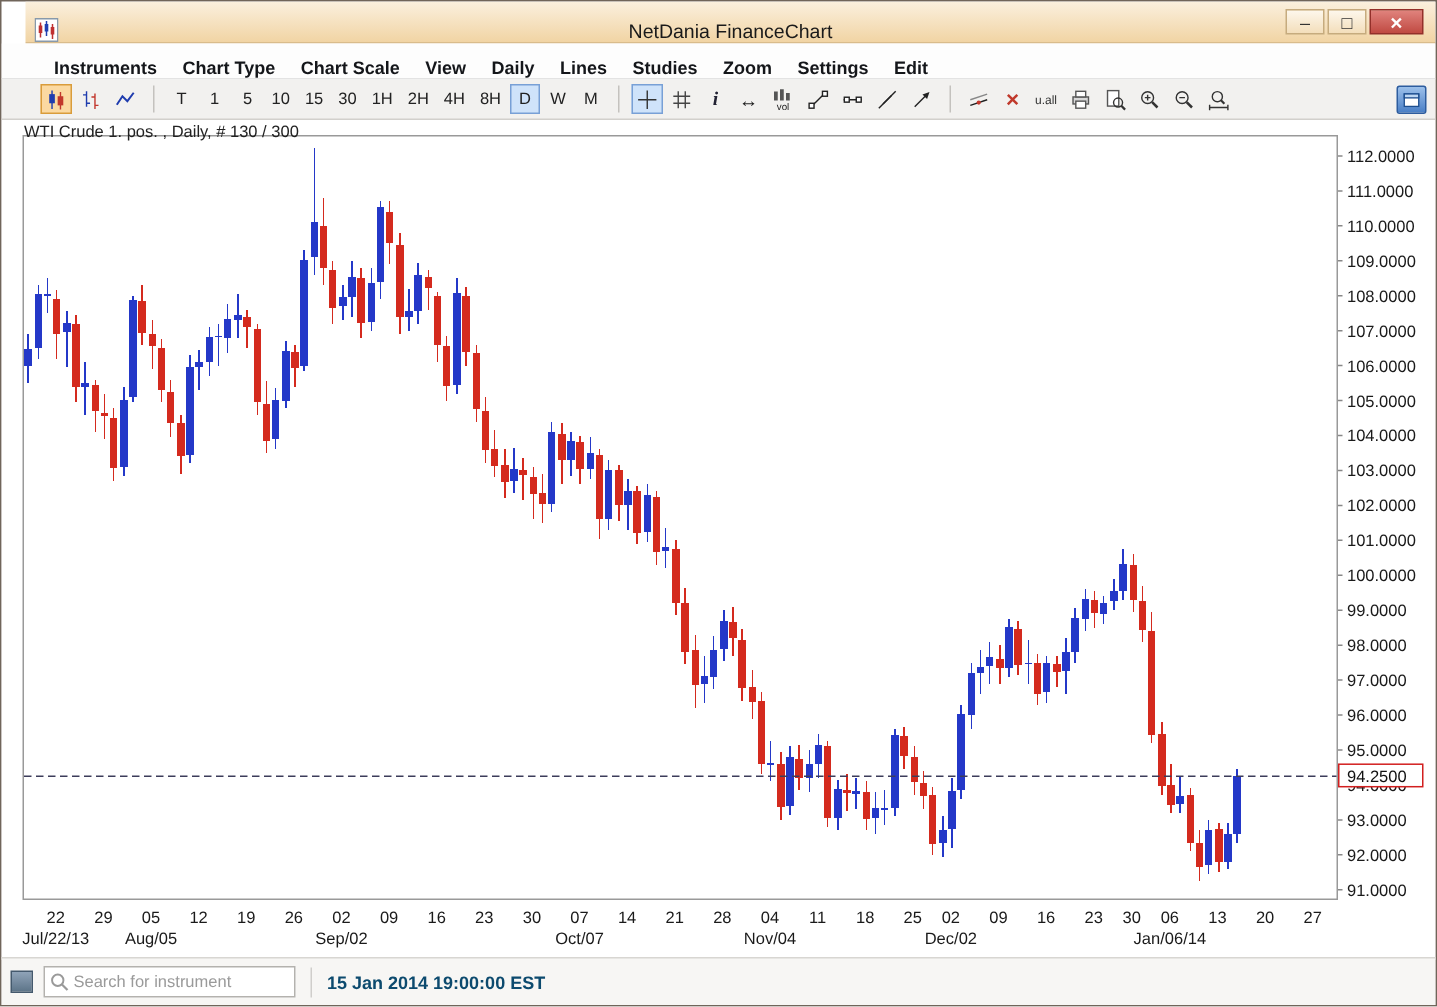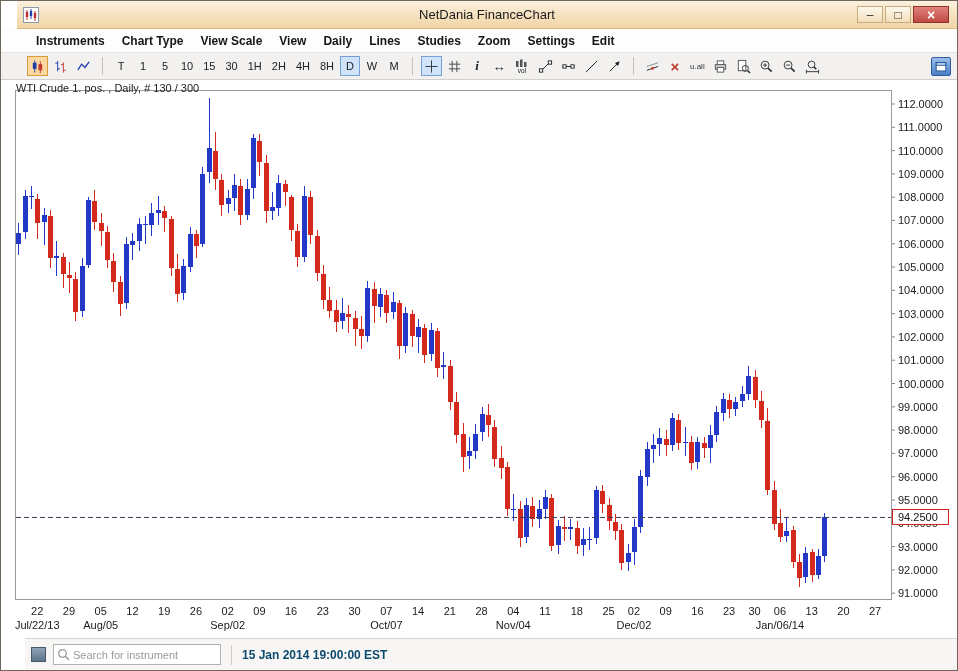--- a/index.html
+++ b/index.html
@@ -4,32 +4,32 @@
 <style>
   * { margin:0; padding:0; box-sizing:border-box; }
   html,body { width:958px; height:671px; }
   body { font-family:"Liberation Sans", sans-serif; background:#d4d0c8; }
 
   .window { position:relative; width:958px; height:671px; border:1px solid #70655a; background:#ffffff; overflow:hidden; }
 
   
   .titlebar { position:absolute; top:0; left:16px; right:0; height:28px;
     background:linear-gradient(#fbf0de,#f1d4a4); border-bottom:1px solid #d9bc8c;
-    display:flex; align-items:center; }
+    display:flex; align-items:flex-end; }
   .app-icon { margin-left:6px; width:16px; height:16px; z-index:2; }
   .title { position:absolute; left:0; right:0; text-align:center; font-size:13px; color:#1a1a1a; }
   .win-controls { position:absolute; right:8px; top:5px; display:flex; gap:2px; z-index:2; }
   .win-btn { width:26px; height:17px; display:flex; align-items:center; justify-content:center;
     font-size:12px; color:#333; background:linear-gradient(#fdf7ec,#f3debb); border:1px solid #c6ab7e; }
   .win-btn.close { width:36px; background:linear-gradient(#e0837d,#c04a42); border-color:#93302a;
     color:#fff; font-weight:bold; font-size:14px; }
 
   
   .menubar { position:absolute; top:28px; left:0; right:0; height:24px; background:#fdfdfd;
-    border-bottom:1px solid #e3e3e3; display:flex; align-items:center; padding-left:35px; gap:17px; }
+    border-bottom:1px solid #e3e3e3; display:flex; align-items:flex-end; padding-left:35px; gap:17px; }
   .menu-item { font-size:12px; font-weight:bold; color:#14161a; white-space:nowrap; }
 
   
   .toolbar { position:absolute; top:52px; left:0; right:0; height:27px; background:#f2f1ef;
     border-bottom:1px solid #d2d0cc; display:flex; align-items:center; padding-left:26px; gap:2px; }
   .tb-group { display:flex; align-items:center; gap:2px; }
   .tb-sep { width:1px; height:18px; background:#c4c2be; margin:0 6px; }
   .tb-btn { min-width:20px; height:20px; padding:0 2px; display:flex; align-items:center;
     justify-content:center; border:1px solid transparent; font-size:11px; color:#222; }
   .tb-btn.txt { padding:0 3px; }
@@ -44,21 +44,21 @@
     display:flex; align-items:center; justify-content:center; }
 
   
   .chart-area { position:absolute; top:79px; left:0; right:0; height:560px; background:#ffffff; }
   .instrument-label { position:absolute; top:2px; left:15px; font-size:11px; color:#222; z-index:2; }
   #chart-svg { display:block; }
   #chart-svg text { font-family:"Liberation Sans", sans-serif; }
 
   
   .statusbar { position:absolute; bottom:0; left:0; right:0; height:32px; background:#f7f6f4;
-    border-top:1px solid #d8d6d2; display:flex; align-items:center; padding:0 6px;margin-left:24px; }
+    border-top:1px solid #d8d6d2; display:flex; align-items:center; padding:0 6px; }
   .sb-icon { width:15px; height:15px; background:linear-gradient(#8fa3b8,#5d7488);
     border:1px solid #44596d; margin-right:7px; }
   .search-box { position:relative; width:168px; height:21px; background:#fff;
     border:1px solid #b4b2ae; display:flex; align-items:center; }
   .search-box svg { margin:0 3px; flex:none; }
   .search-input { border:none; outline:none; flex:1; min-width:0; font-size:11px; color:#333;
     font-family:"Liberation Sans", sans-serif; }
   .search-input::placeholder { color:#9a9a9a; }
   .sb-div { width:1px; height:20px; background:#d0cecb; margin:0 10px; }
   .timestamp { font-size:12px; font-weight:bold; color:#0c4a6e; white-space:nowrap; }
@@ -84,21 +84,21 @@
     <div class="win-controls">
       <span class="win-btn">–</span>
       <span class="win-btn">□</span>
       <span class="win-btn close">×</span>
     </div>
   </div>
 
   <div class="menubar" id="menubar">
       <span class="menu-item">Instruments</span>
       <span class="menu-item">Chart Type</span>
-      <span class="menu-item">View Scale</span>
+      <span class="menu-item">Chart Scale</span>
       <span class="menu-item">View</span>
       <span class="menu-item">Daily</span>
       <span class="menu-item">Lines</span>
       <span class="menu-item">Studies</span>
       <span class="menu-item">Zoom</span>
       <span class="menu-item">Settings</span>
       <span class="menu-item">Edit</span>
     </div>
 
   <div class="toolbar">

